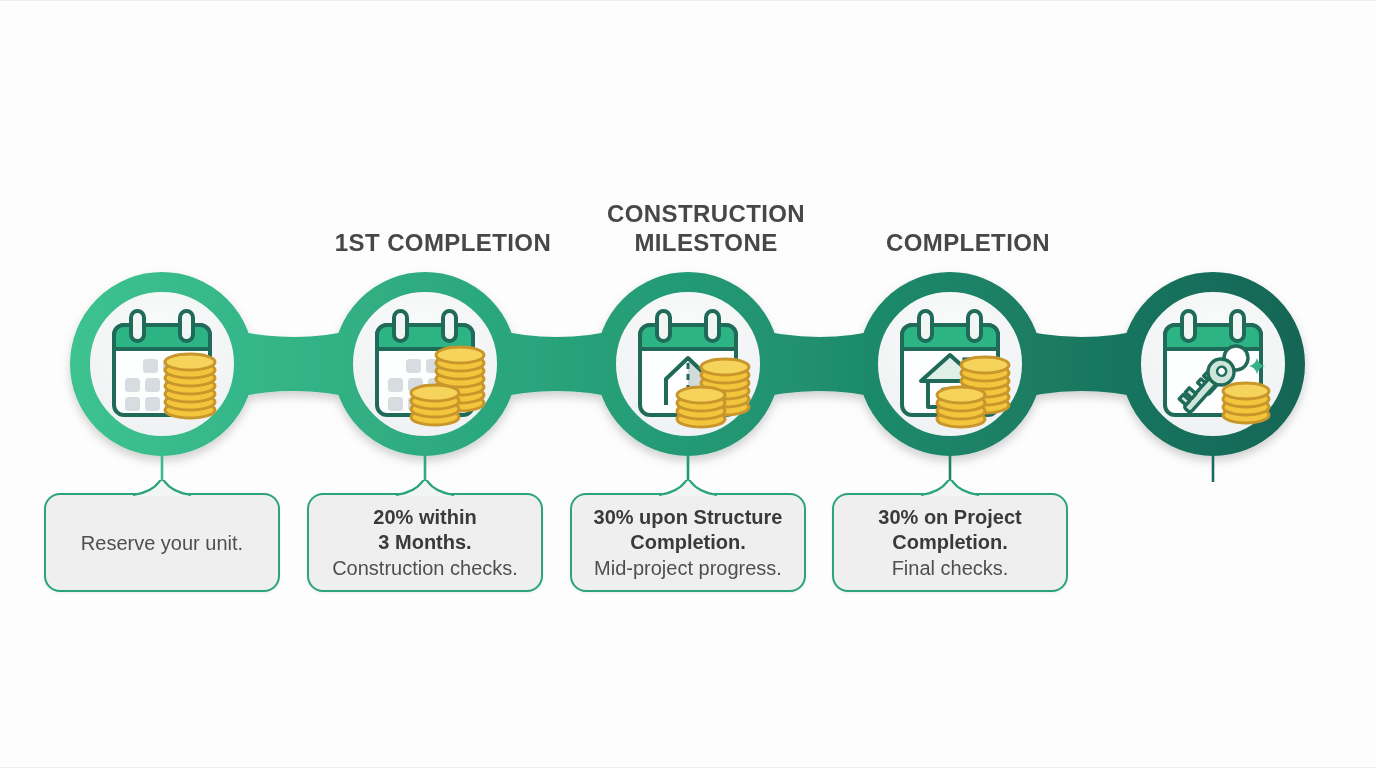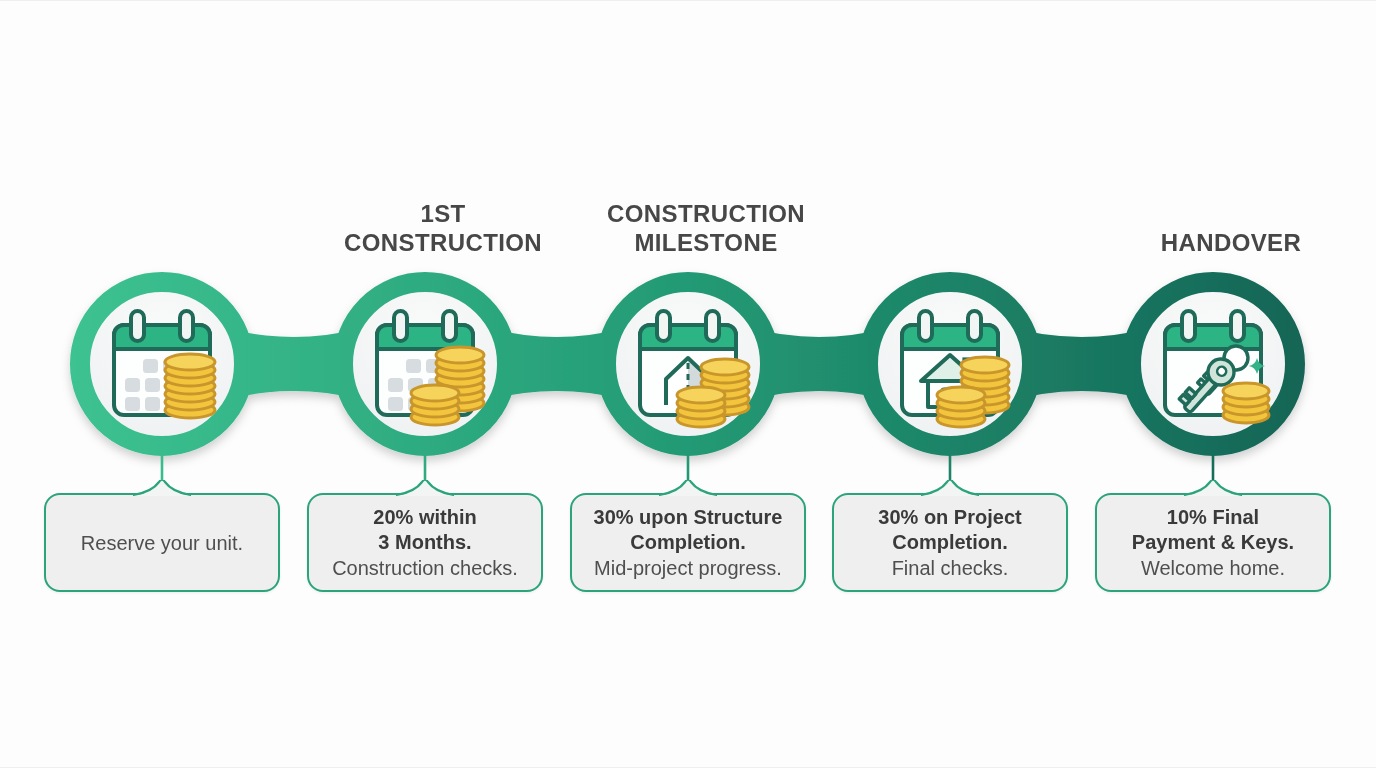--- a/index.html
+++ b/index.html
@@ -138,21 +138,21 @@
     <div class="stage-box">
       <svg class="tent" width="58" height="16" viewBox="0 0 58 16">
         <path class="tent-fill" d="M0,16 C13,14 21,9 26,2 C28,-1 30,-1 32,2 C37,9 45,14 58,16 Z"></path>
         <path class="tent-stroke" d="M0,15 C13,13 21,9 26,2 C28,-1 30,-1 32,2 C37,9 45,13 58,15"></path>
       </svg>
       <div class="rl">Reserve your unit.</div>
     </div>
   </div>
 
   <div class="stage" style="left:294px">
-    <div class="stage-title">1ST CONSTRUCTION</div>
+    <div class="stage-title">1ST COMPLETION</div>
     <div class="stage-icon">
       <svg width="150" height="150" viewBox="0 0 150 150">
         <g>
           <rect class="cal-body" x="27" y="36" width="96" height="90" rx="10"></rect>
           <path class="cal-head" d="M27,60 v-14 a10,10 0 0 1 10,-10 h76 a10,10 0 0 1 10,10 v14 z"></path>
           <rect class="cal-ring" x="44" y="22" width="13" height="30" rx="6.5"></rect>
           <rect class="cal-ring" x="93" y="22" width="13" height="30" rx="6.5"></rect>
           <g class="grid">
             <rect x="56" y="70" width="15" height="14" rx="3.5"></rect>
               <rect x="76" y="70" width="15" height="14" rx="3.5"></rect>
@@ -229,20 +229,21 @@
         <path class="tent-fill" d="M0,16 C13,14 21,9 26,2 C28,-1 30,-1 32,2 C37,9 45,14 58,16 Z"></path>
         <path class="tent-stroke" d="M0,15 C13,13 21,9 26,2 C28,-1 30,-1 32,2 C37,9 45,13 58,15"></path>
       </svg>
       <div class="bl">30% upon Structure</div>
       <div class="bl">Completion.</div>
       <div class="rl">Mid-project progress.</div>
     </div>
   </div>
 
   <div class="stage" style="left:819px">
+    <div class="stage-title">COMPLETION</div>
     <div class="stage-icon">
       <svg width="150" height="150" viewBox="0 0 150 150">
         <g>
           <rect class="cal-body" x="27" y="36" width="96" height="90" rx="10"></rect>
           <path class="cal-head" d="M27,60 v-14 a10,10 0 0 1 10,-10 h76 a10,10 0 0 1 10,10 v14 z"></path>
           <rect class="cal-ring" x="44" y="22" width="13" height="30" rx="6.5"></rect>
           <rect class="cal-ring" x="93" y="22" width="13" height="30" rx="6.5"></rect>
         </g>
         <g>
           <rect class="chimney" x="89" y="70" width="9" height="16"></rect>
@@ -271,21 +272,20 @@
         <path class="tent-fill" d="M0,16 C13,14 21,9 26,2 C28,-1 30,-1 32,2 C37,9 45,14 58,16 Z"></path>
         <path class="tent-stroke" d="M0,15 C13,13 21,9 26,2 C28,-1 30,-1 32,2 C37,9 45,13 58,15"></path>
       </svg>
       <div class="bl">30% on Project</div>
       <div class="bl">Completion.</div>
       <div class="rl">Final checks.</div>
     </div>
   </div>
 
   <div class="stage" style="left:1082px">
-    <div class="stage-title">HANDOVER</div>
     <div class="stage-icon">
       <svg width="150" height="150" viewBox="0 0 150 150">
         <g>
           <rect class="cal-body" x="27" y="36" width="96" height="90" rx="10"></rect>
           <path class="cal-head" d="M27,60 v-14 a10,10 0 0 1 10,-10 h76 a10,10 0 0 1 10,10 v14 z"></path>
           <rect class="cal-ring" x="44" y="22" width="13" height="30" rx="6.5"></rect>
           <rect class="cal-ring" x="93" y="22" width="13" height="30" rx="6.5"></rect>
         </g>
         <g transform="translate(98,69) rotate(42)">
           <rect class="key-part key-back" x="-4" y="9" width="8" height="38" rx="3"></rect>
@@ -307,24 +307,15 @@
           <path class="sparkle" d="M0,-8 Q1.5,-1.5 8,0 Q1.5,1.5 0,8 Q-1.5,1.5 -8,0 Q-1.5,-1.5 0,-8 Z"></path>
         </g>
         <g>
           <ellipse class="coin" cx="108" cy="126" rx="23" ry="8"></ellipse>
           <ellipse class="coin" cx="108" cy="118" rx="23" ry="8"></ellipse>
           <ellipse class="coin" cx="108" cy="110" rx="23" ry="8"></ellipse>
           <ellipse class="coin top" cx="108" cy="102" rx="23" ry="8"></ellipse>
         </g>
       </svg>
     </div>
-    <div class="stage-box">
-      <svg class="tent" width="58" height="16" viewBox="0 0 58 16">
-        <path class="tent-fill" d="M0,16 C13,14 21,9 26,2 C28,-1 30,-1 32,2 C37,9 45,14 58,16 Z"></path>
-        <path class="tent-stroke" d="M0,15 C13,13 21,9 26,2 C28,-1 30,-1 32,2 C37,9 45,13 58,15"></path>
-      </svg>
-      <div class="bl">10% Final</div>
-      <div class="bl">Payment &amp; Keys.</div>
-      <div class="rl">Welcome home.</div>
-    </div>
   </div>
 
 </div>
 
 </body></html>

